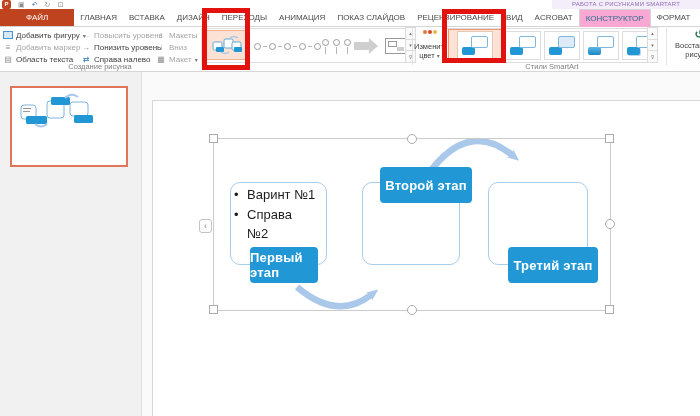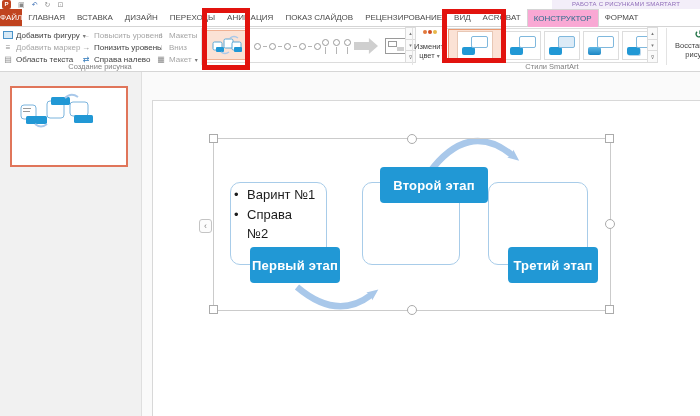--- a/index.html
+++ b/index.html
@@ -9,21 +9,21 @@
   
   .ribbon{position:absolute;left:0;top:0;width:700px;height:71px;background:#fff;border-bottom:1px solid #d6d6d6;z-index:1}
   .qat{position:absolute;left:2px;top:0;height:9px;display:flex;align-items:center;gap:7px}
   .appicon{width:9px;height:9px;background:#c0431f;border-radius:2px;color:#fff;font-size:6px;line-height:9px;text-align:center;font-weight:bold}
   .qicon{font-size:7px;line-height:9px;color:#8a8a8a}
   .qicon.blue{color:#3b6fb5}
   .ctxhdr{position:absolute;left:552px;top:0;width:148px;height:9px;background:#f3eef9;color:#8e6bb8;
           font-size:6px;line-height:9px;text-align:center;white-space:nowrap;overflow:hidden;letter-spacing:.2px}
   .tabs{position:absolute;left:0;top:9px;right:0;height:17px;display:flex;border-bottom:1px solid #d5d5d5}
   .tab{font-size:8px;color:#4a4a4a;padding:0 6px;display:flex;align-items:center;white-space:nowrap}
-  .tab.file{background:#c0431f;color:#fff;padding:0 0}
+  .tab.file{background:#c0431f;color:#fff;padding:0 26px}
   .tab.active{background:#f9a8d4;border:1px solid #d5d5d5;border-bottom:none;margin-bottom:-1px;color:#2e6e8e;z-index:2}
 
   .rbtn{position:absolute;height:12px;display:flex;align-items:center;gap:3px;font-size:8px;color:#3f3f3f;white-space:nowrap;cursor:default}
   .rbtn.dis{color:#a6a6a6}
   .ric{font-size:8px;width:10px;text-align:center;color:#8a8a8a;flex:none}
   .ric.blue{color:#2c76b8}
   .shapeic{width:8px;height:6px;border:1px solid #4a93c9;background:#d6e9f6;flex:none}
   .caret{font-size:6px;color:#777}
   .rgroup-label{position:absolute;top:62px;font-size:7.5px;color:#808080;text-align:center;white-space:nowrap}
   .vsep{position:absolute;top:28px;height:37px;width:1px;background:#e3e3e3}
@@ -303,22 +303,22 @@
   <div class="bline">
     <span class="bdot">•</span>
     <span>Справа</span>
   </div>
   <div class="bline">
     <span class="bdot"></span>
     <span>№2</span>
   </div>
 </div>
 
-<div class="slabel" style="left:250px;top:247px;width:90px;height:36px">Первый этап</div>
-<div class="slabel" style="left:380px;top:167px;width:108px;height:36px">Второй этап</div>
+<div class="slabel" style="left:250px;top:247px;width:68px;height:36px">Первый этап</div>
+<div class="slabel" style="left:380px;top:167px;width:92px;height:36px">Второй этап</div>
 <div class="slabel" style="left:508px;top:247px;width:90px;height:36px">Третий этап</div>
 
 <div class="sel-frame"></div>
 <div class="hnd" style="left:209px;top:134px"></div>
 <div class="hnd round" style="left:407px;top:134px"></div>
 <div class="hnd" style="left:605px;top:134px"></div>
 <div class="hnd round" style="left:605px;top:219px"></div>
 <div class="hnd" style="left:209px;top:305px"></div>
 <div class="hnd round" style="left:407px;top:305px"></div>
 <div class="hnd" style="left:605px;top:305px"></div>

